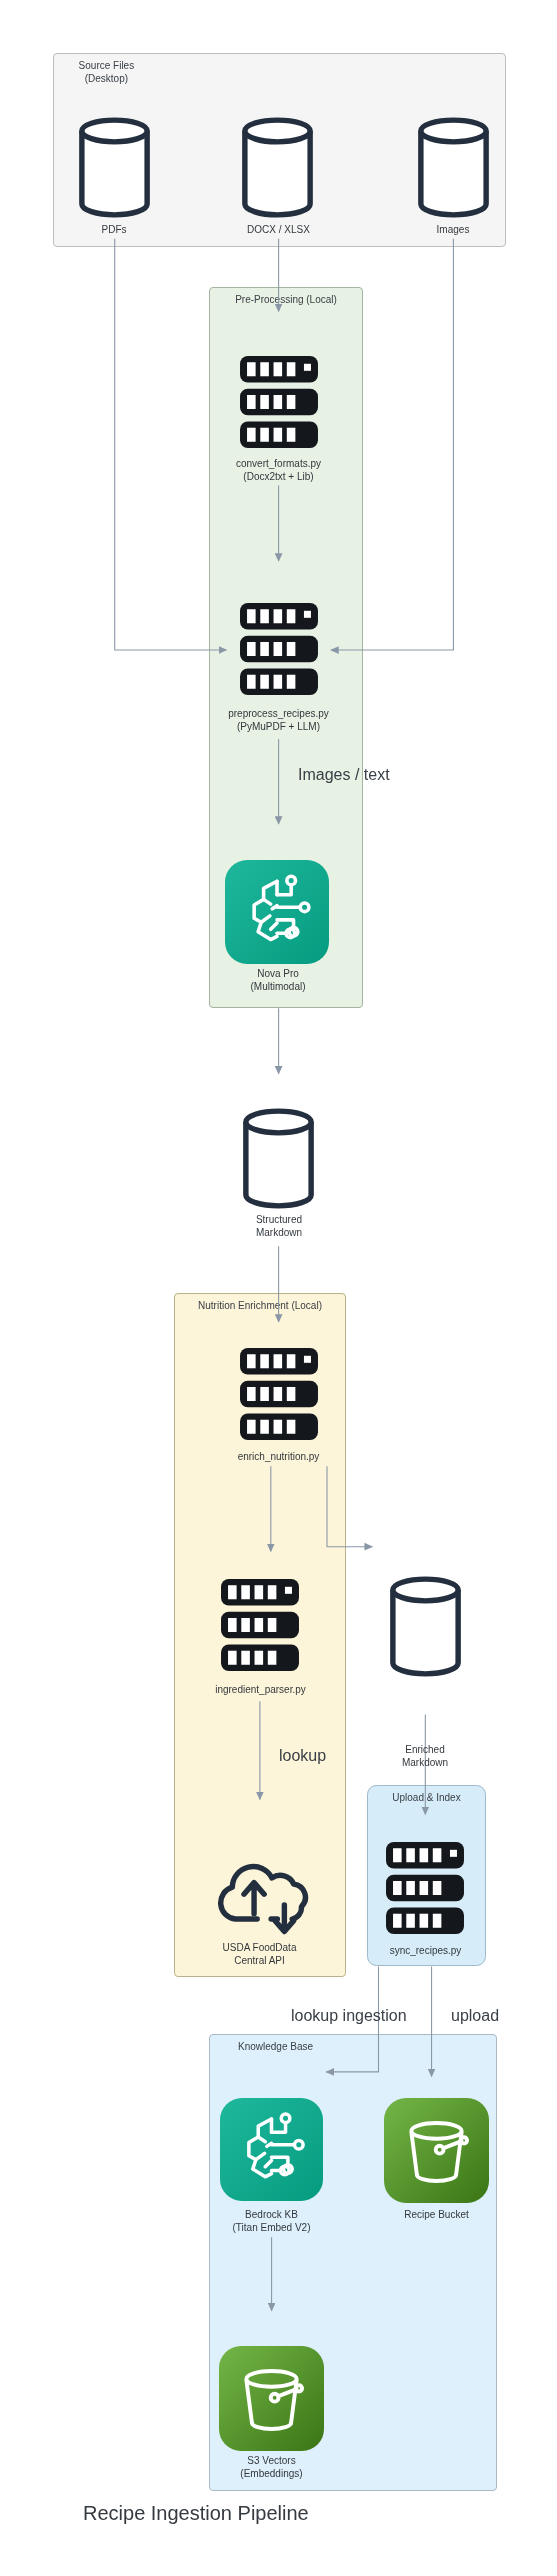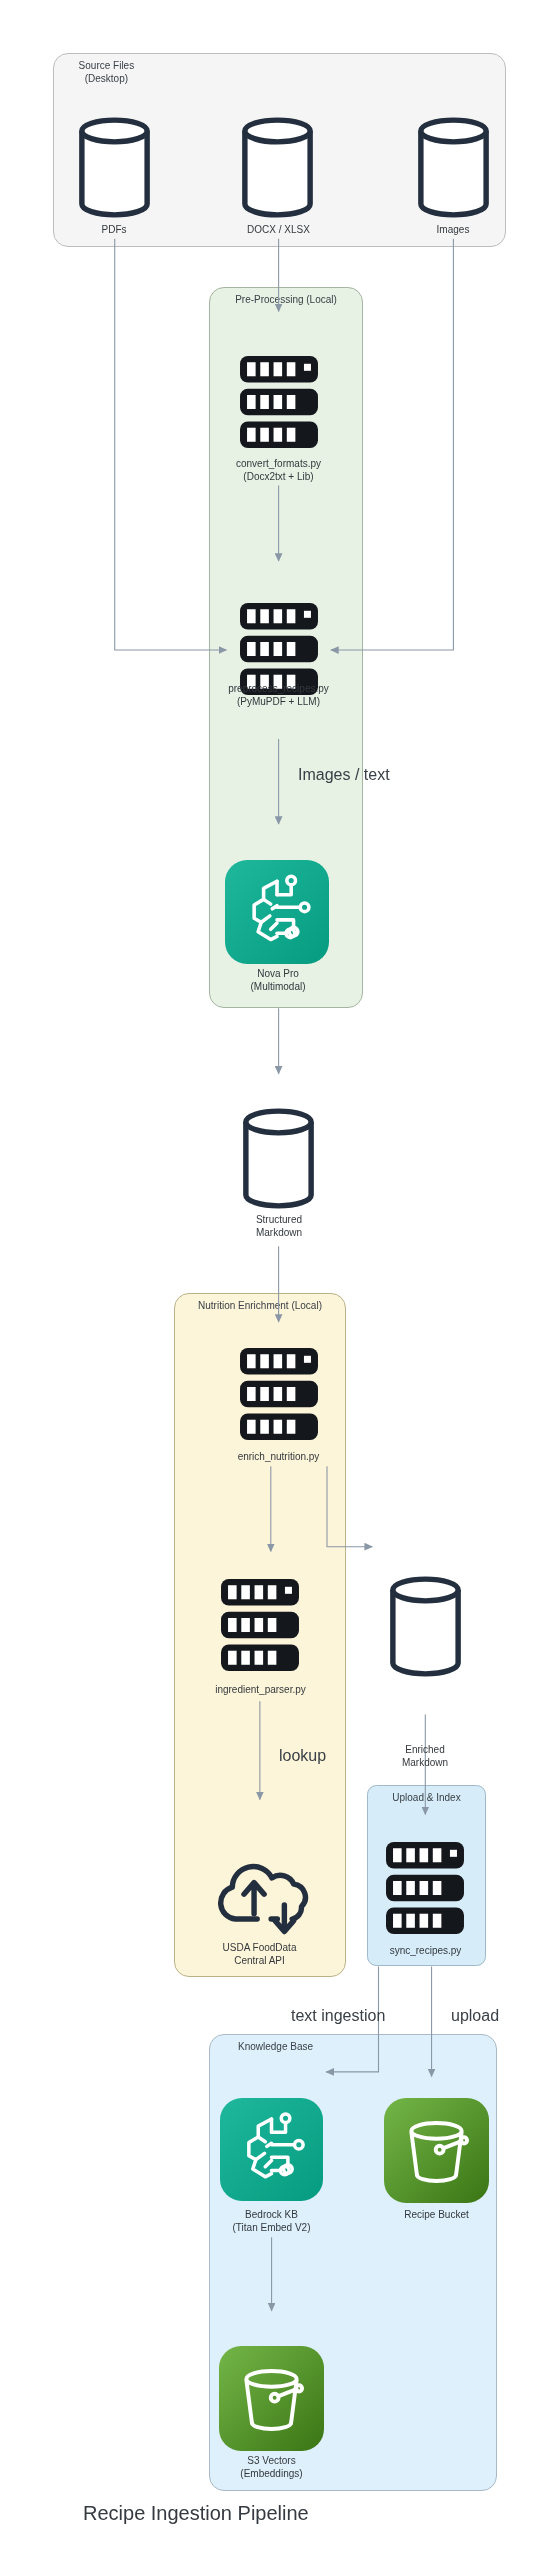--- a/index.html
+++ b/index.html
@@ -1,20 +1,20 @@
 <!DOCTYPE html>
 <html style="font-size:12.5px"><head>
 <meta charset="utf-8">
 <style>
   html,body{margin:0;padding:0;background:#ffffff;}
   .canvas{
     position:relative;width:558px;height:2576px;background:#ffffff;
     font-family:"Liberation Sans","DejaVu Sans",sans-serif;overflow:hidden;
   }
-  .grp{position:absolute;box-sizing:border-box;border-radius:15px;border:0.8px solid #b9b9b9;}
+  .grp{position:absolute;box-sizing:border-box;border-radius:4px;border:0.8px solid #b9b9b9;}
   .grp-title{font-size:10px;line-height:12.5px;color:#3a4047;padding-top:6.2px;text-align:center;white-space:pre-line;}
   .grp-title.left{text-align:left;padding-left:28px;}
   .abs{position:absolute;}
   .nlabel{position:absolute;font-size:10px;line-height:12.5px;color:#33383d;text-align:center;white-space:pre-line;}
   .elabel{position:absolute;font-size:16px;line-height:11.7px;color:#3a4047;white-space:nowrap;padding-left:16px;}
   .diagram-title{position:absolute;font-size:20px;color:#343a40;text-align:left;}
   svg{display:block;}
   #connectors{position:absolute;left:0;top:0;pointer-events:none;}
 </style>
 </head>
@@ -159,21 +159,21 @@
 
   <svg class="abs" style="left:240px;top:356px" width="78" height="92" viewBox="0 0 100 118">
       <use href="#sym-stack"></use>
     </svg>
   <div class="nlabel" style="left:216px;top:458px;width:125px">convert_formats.py
 (Docx2txt + Lib)</div>
 
   <svg class="abs" style="left:240px;top:603px" width="78" height="92" viewBox="0 0 100 118">
       <use href="#sym-stack"></use>
     </svg>
-  <div class="nlabel" style="left:212px;top:683px;width:133px">preprocess_recipes.py
+  <div class="nlabel" style="left:212px;top:708px;width:133px">preprocess_recipes.py
 (PyMuPDF + LLM)</div>
 
   <div class="elabel" style="left:282px;top:769px">Images / text</div>
 
   <svg class="abs" style="left:225px;top:860px" width="104" height="104" viewBox="0 0 133 133">
       <use href="#sym-brain"></use>
     </svg>
   <div class="nlabel" style="left:222px;top:968px;width:112px">Nova Pro
 (Multimodal)</div>
 
@@ -205,21 +205,21 @@
       <use href="#sym-cylinder"></use>
     </svg>
   <div class="nlabel" style="left:386px;top:1744px;width:78px">Enriched
 Markdown</div>
 
   <svg class="abs" style="left:386px;top:1842px" width="78" height="92" viewBox="0 0 100 118">
       <use href="#sym-stack"></use>
     </svg>
   <div class="nlabel" style="left:375px;top:1945px;width:101px">sync_recipes.py</div>
 
-  <div class="elabel" style="left:275px;top:2010px;width:92px;text-align:center">text ingestion</div>
+  <div class="elabel" style="left:275px;top:2010px;width:92px;text-align:center">lookup ingestion</div>
   <div class="elabel" style="left:435px;top:2010px">upload</div>
 
   <svg class="abs" style="left:220px;top:2098px" width="103" height="103" viewBox="0 0 132 132">
       <use href="#sym-brain"></use>
     </svg>
   <div class="nlabel" style="left:209px;top:2209px;width:125px">Bedrock KB
 (Titan Embed V2)</div>
 
   <svg class="abs" style="left:384px;top:2098px" width="105" height="105" viewBox="0 0 134 134">
       <use href="#sym-bucket"></use>

